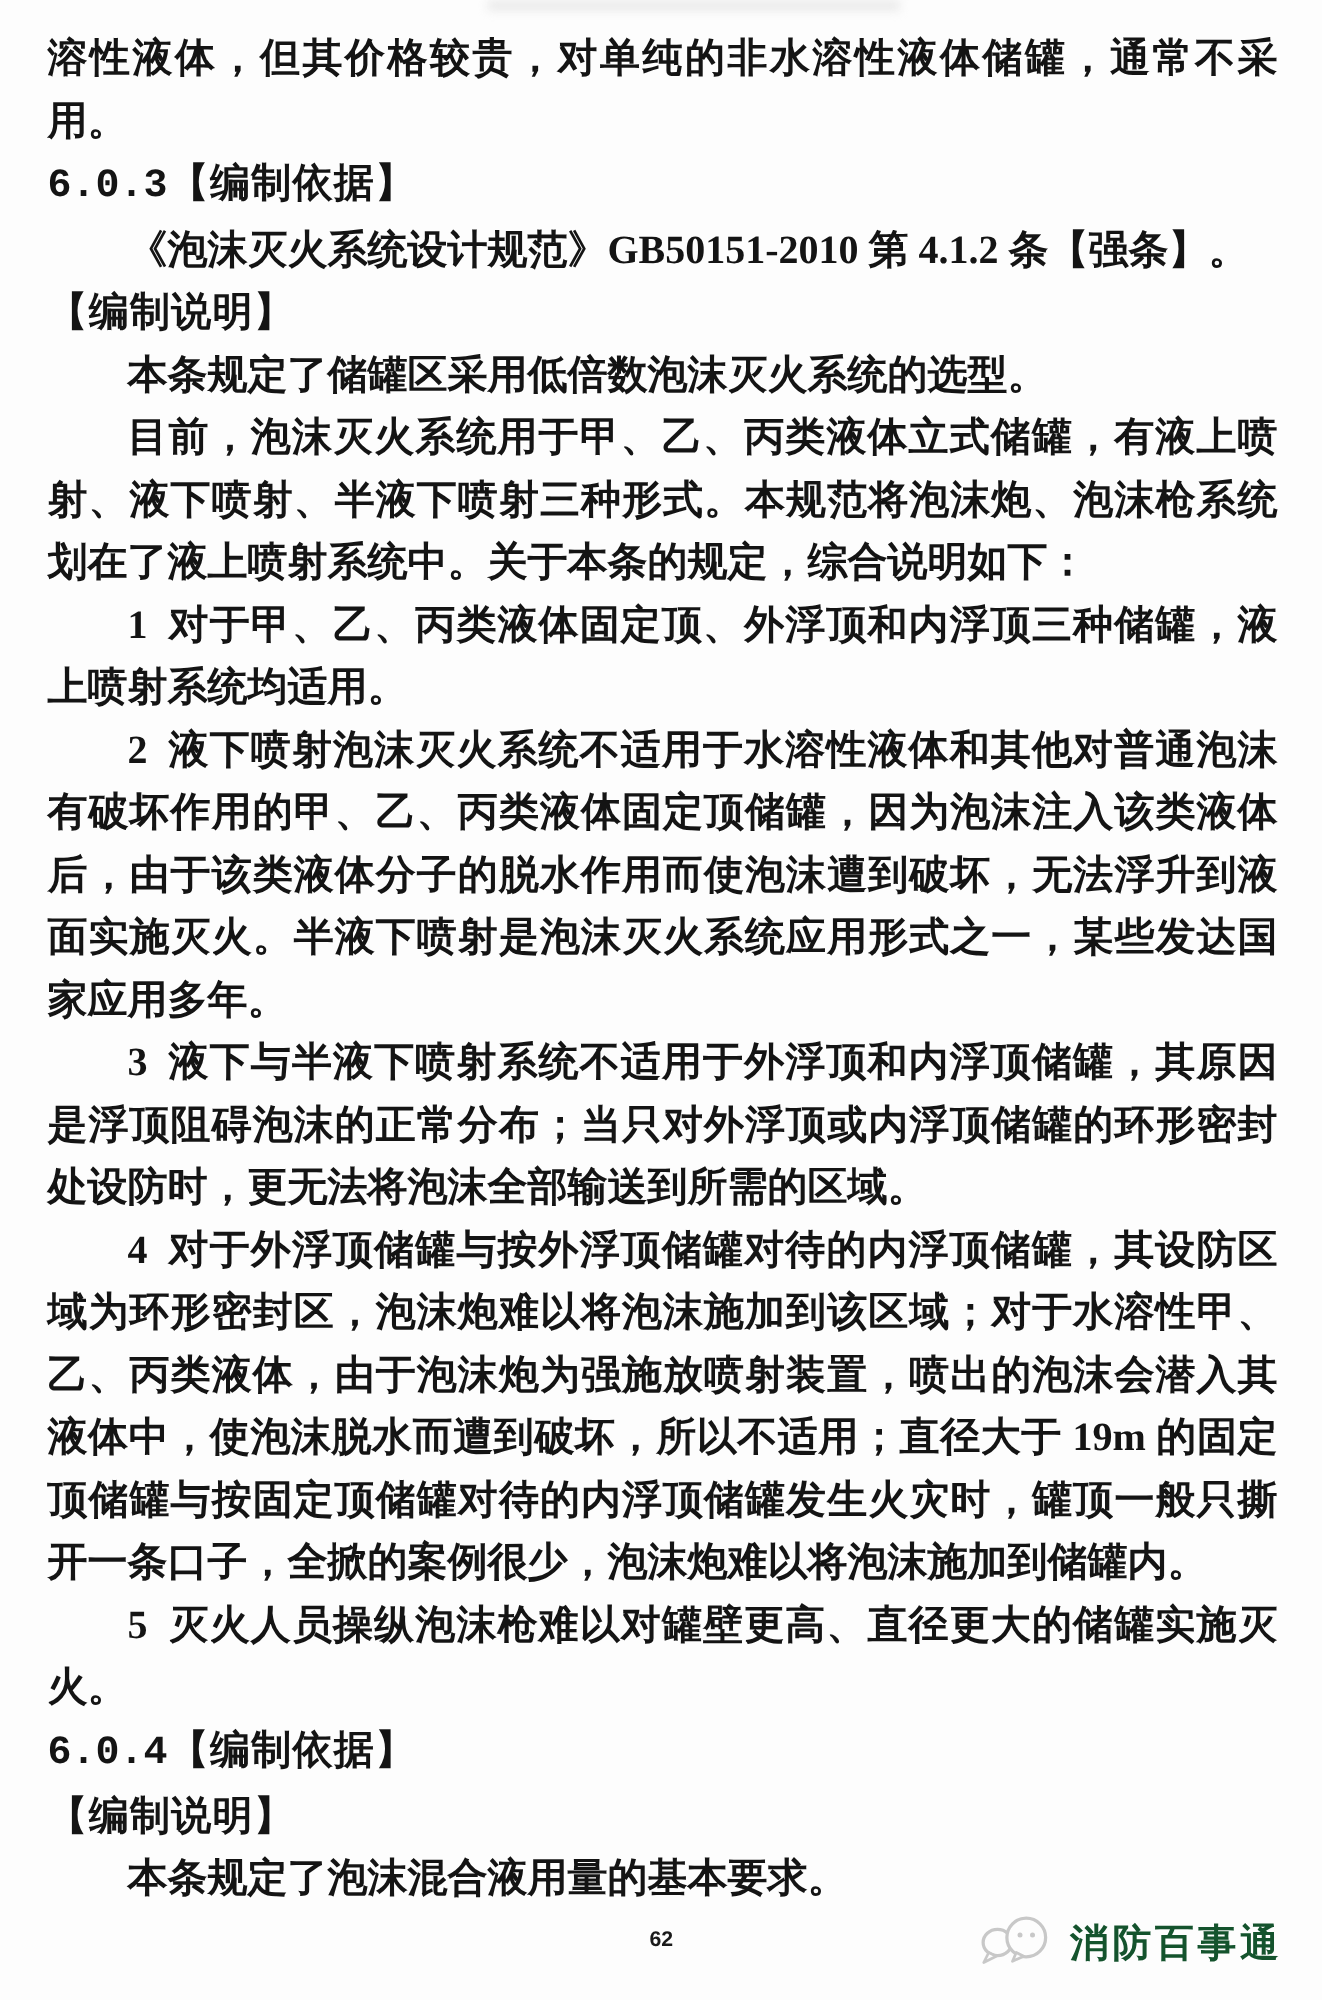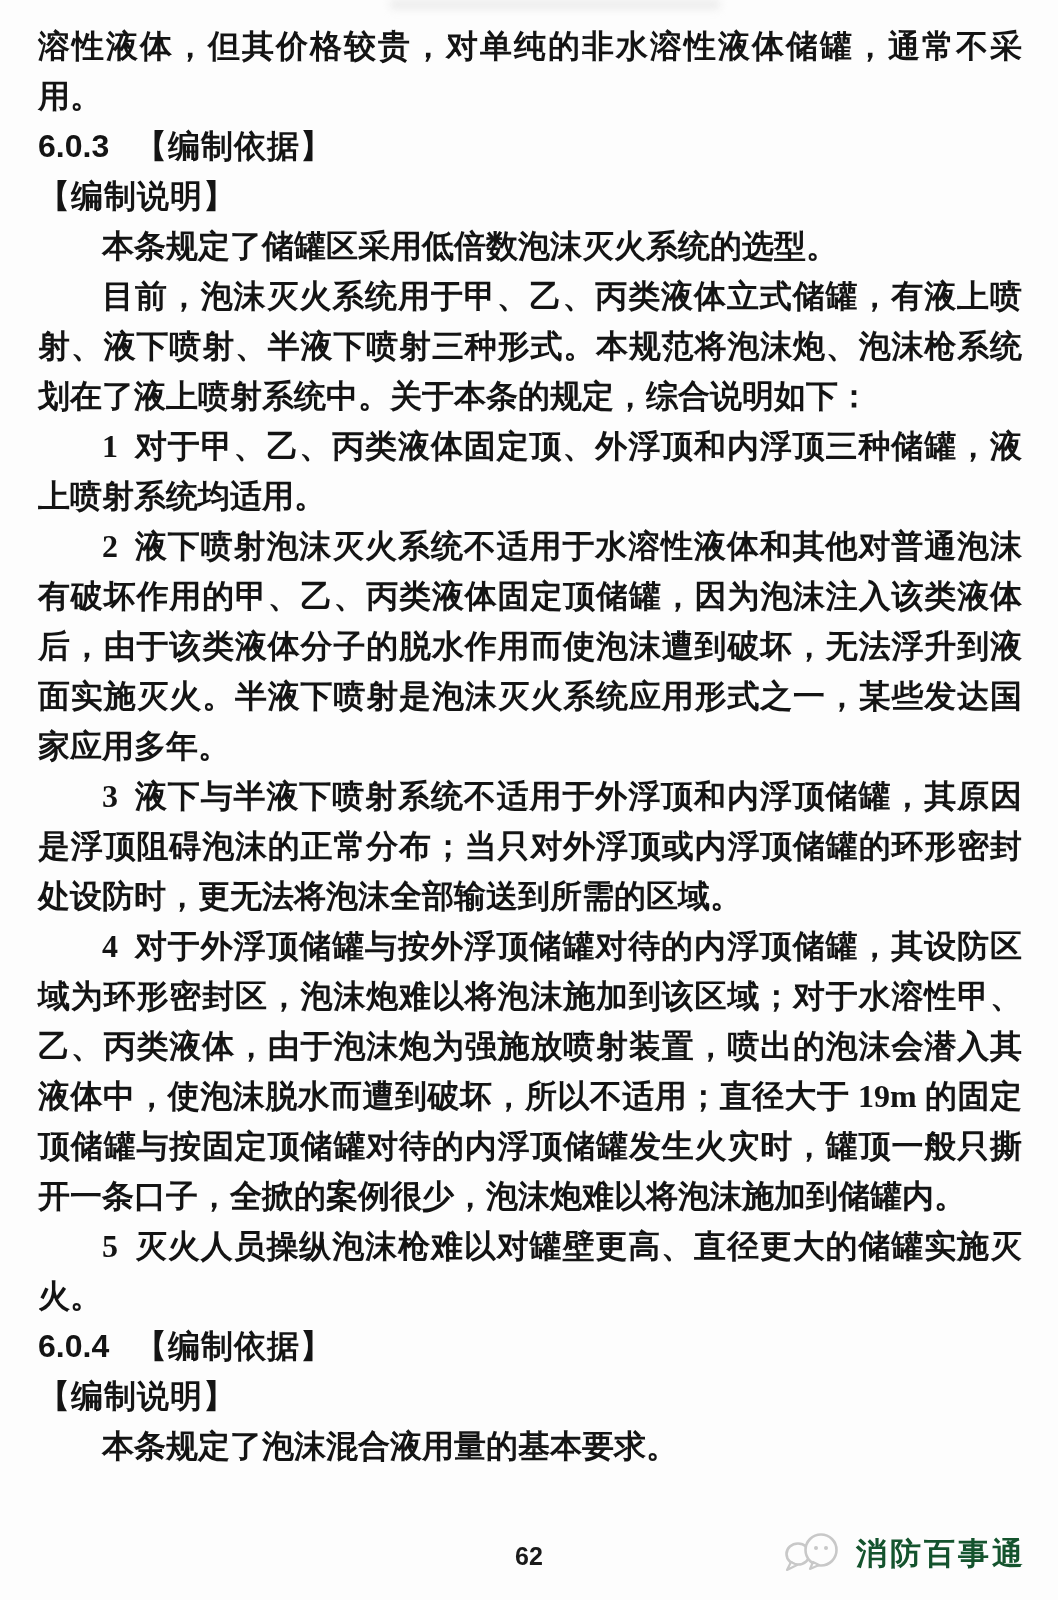--- a/index.html
+++ b/index.html
@@ -41,38 +41,38 @@
     text-justify: inter-ideograph;
   }
 
   .indent { text-indent: 2em; }
 
   .fill-last { text-align-last: justify; }
 
   .sec-heading .sec-num {
     display: inline-block;
     width: 97px;
-    font-family: Liberation Sans, sans-serif;
+    font-family: Liberation Mono, monospace;
   }
   .sec-heading .sec-label,
   .bracket-label {
     font-family: "Liberation Sans", "DejaVu Sans", sans-serif;
     letter-spacing: 1px;
   }
 
   .item-num { margin-right: 16px; }
 
   .footer-pagenum {
     position: absolute;
     left: 0; right: 0;
     top: 1542px;
     text-align: center;
     font-family: "Liberation Sans", "DejaVu Sans", sans-serif;
     font-weight: bold;
-    font-size: 25px;
+    font-size: 17px;
     color: #1a1a1a;
     z-index: 2;
   }
 
   .watermark {
     position: absolute;
     top: 1524px;
     right: 32px;
     display: flex;
     align-items: center;
@@ -95,20 +95,21 @@
   <div class="scan-artifact"></div>
 
   <div class="text-col">
 
     <p class="line">溶性液体，但其价格较贵，对单纯的非水溶性液体储罐，通常不采用。</p>
 
     <p class="line sec-heading">
       <span class="sec-num">6.0.3</span><span class="sec-label">【编制依据】</span>
     </p>
 
+    <p class="line indent">《泡沫灭火系统设计规范》GB50151-2010 第 4.1.2 条【强条】。</p>
 
     <p class="line bracket-label">【编制说明】</p>
 
     <p class="line indent">本条规定了储罐区采用低倍数泡沫灭火系统的选型。</p>
 
     <p class="line indent">目前，泡沫灭火系统用于甲、乙、丙类液体立式储罐，有液上喷射、液下喷射、半液下喷射三种形式。本规范将泡沫炮、泡沫枪系统划在了液上喷射系统中。关于本条的规定，综合说明如下：</p>
 
     <p class="line indent">
       <span class="item-num">1</span><span>对于甲、乙、丙类液体固定顶、外浮顶和内浮顶三种储罐，液上喷射系统均适用。</span>
     </p>

